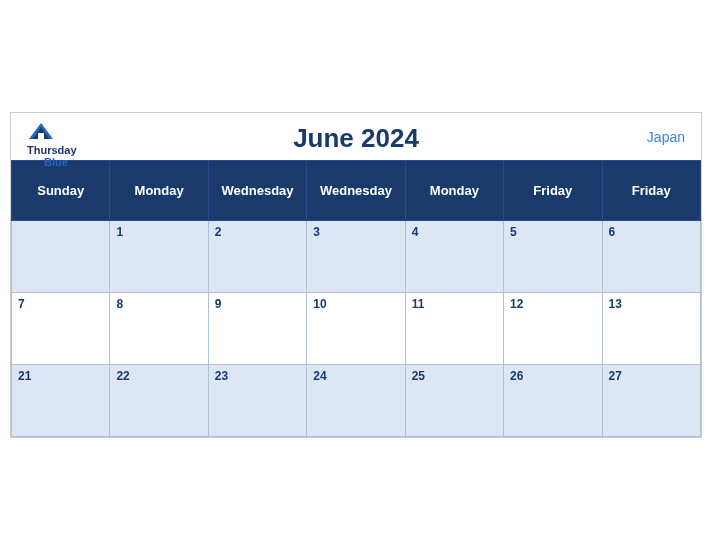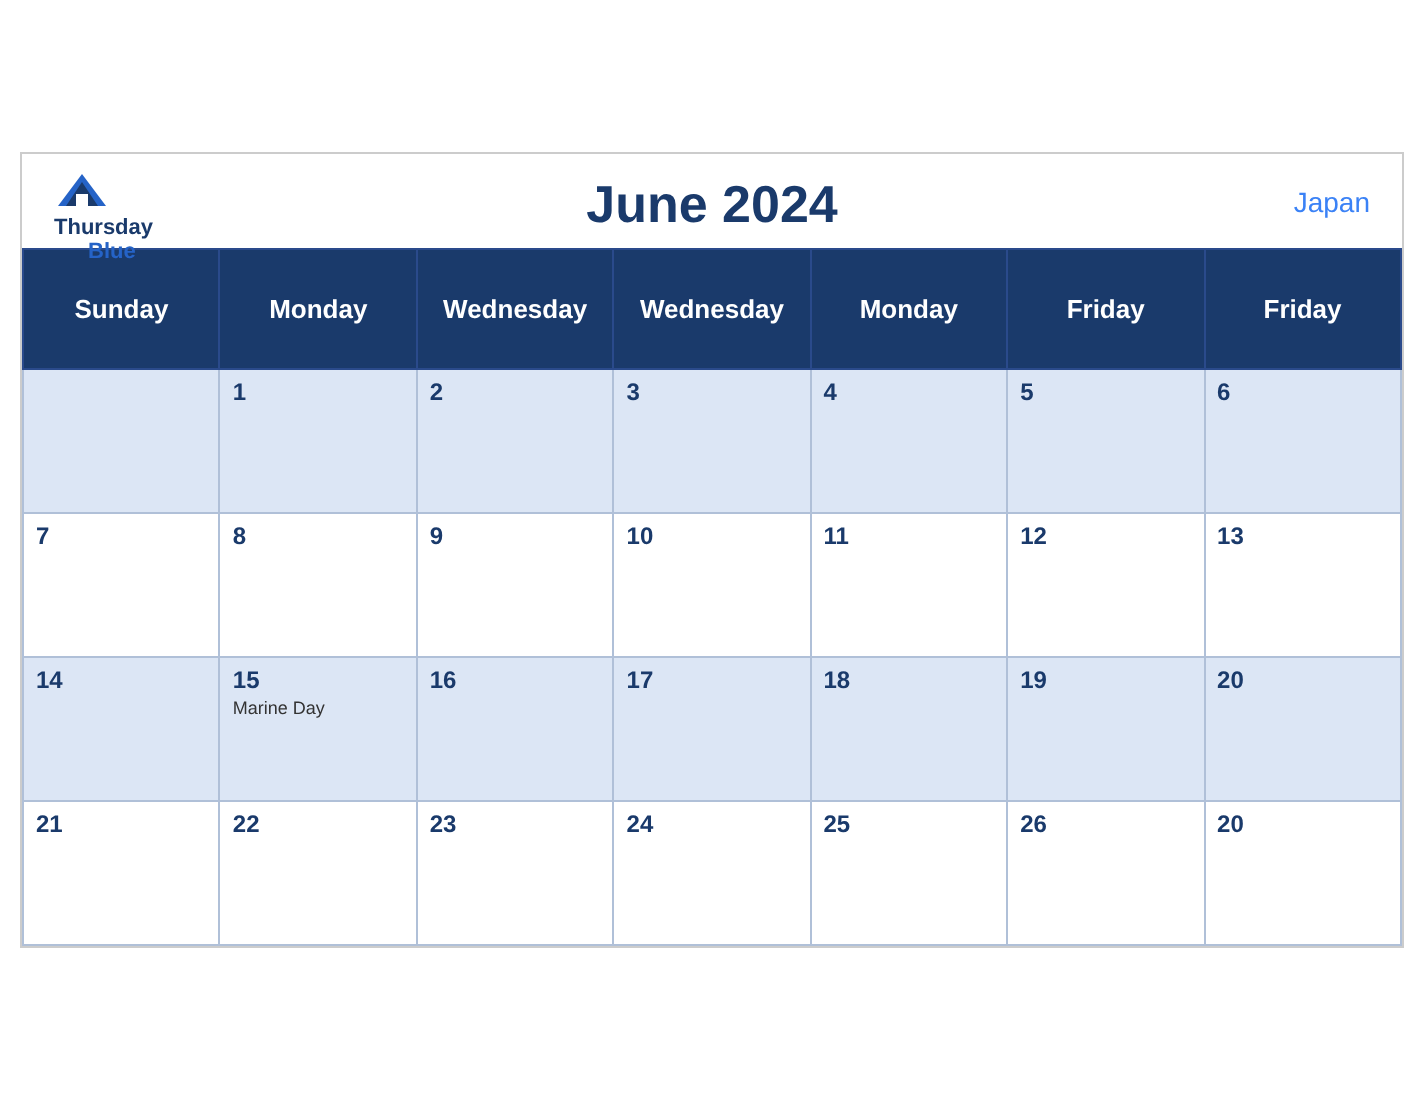--- a/index.html
+++ b/index.html
@@ -150,32 +150,23 @@
         <tr>
           <td><span class="day-num">7</span></td>
           <td><span class="day-num">8</span></td>
           <td><span class="day-num">9</span></td>
           <td><span class="day-num">10</span></td>
           <td><span class="day-num">11</span></td>
           <td><span class="day-num">12</span></td>
           <td><span class="day-num">13</span></td>
         </tr>
         <tr>
-          <td><span class="day-num">14</span></td>
-          <td><span class="day-num">15</span><div class="holiday-label">Marine Day</div></td>
-          <td><span class="day-num">16</span></td>
-          <td><span class="day-num">17</span></td>
-          <td><span class="day-num">18</span></td>
-          <td><span class="day-num">19</span></td>
-          <td><span class="day-num">20</span></td>
-        </tr>
-        <tr>
           <td><span class="day-num">21</span></td>
           <td><span class="day-num">22</span></td>
           <td><span class="day-num">23</span></td>
           <td><span class="day-num">24</span></td>
           <td><span class="day-num">25</span></td>
           <td><span class="day-num">26</span></td>
-          <td><span class="day-num">20</span></td>
+          <td><span class="day-num">27</span></td>
         </tr>
       </tbody>
   </table>
 </div>
 
 </body></html>

